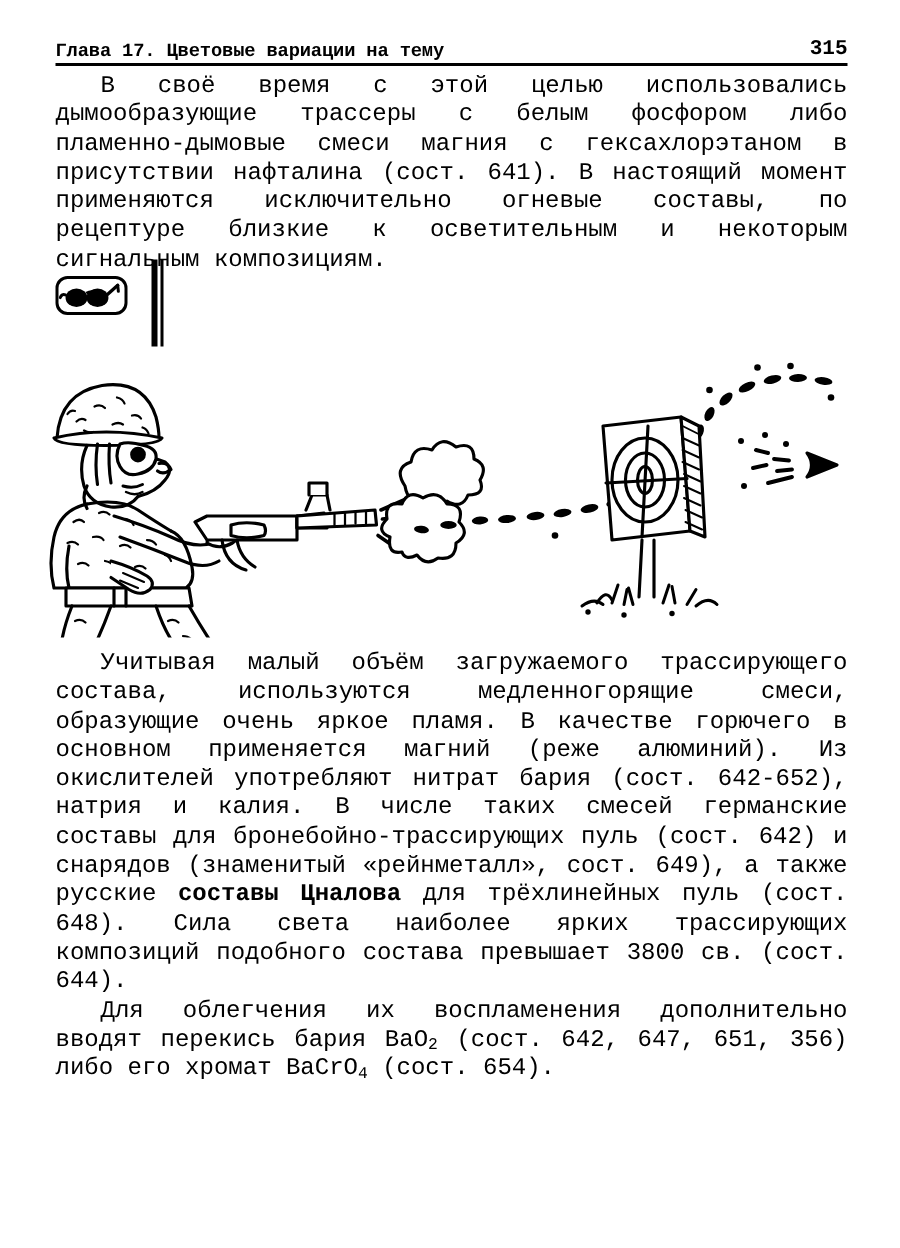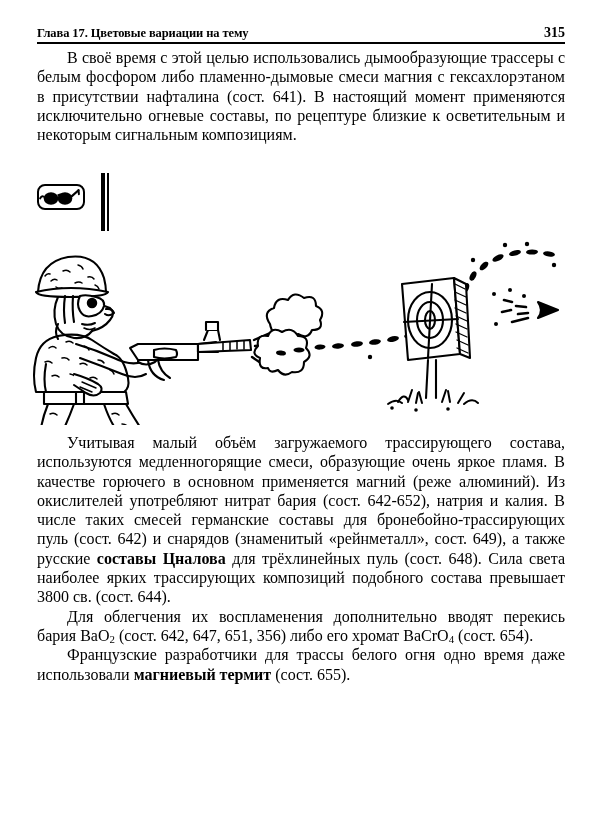--- a/index.html
+++ b/index.html
@@ -13,20 +13,21 @@
     position: relative;
     font-family: "Liberation Serif", "DejaVu Serif", serif;
     color: #000000;
     overflow: hidden;
   }
   .page {
     position: absolute;
     left: 0; top: 0;
     width: 600px;
     height: 832px;
+    font-family: Liberation Mono, monospace;
   }
 
   
   .runhead {
     position: absolute;
     left: 37px;
     top: 22px;
     width: 528px;
     height: 22px;
   }
@@ -365,17 +366,16 @@
         </g>
       </g>
     </svg>
   </div>
 
   <div class="lower">
     <p class="body"><span>Учитывая малый объём загружаемого трассирующего состава, используются медленногорящие смеси, образующие очень яркое пламя. В качестве горючего в основном применяется магний (реже алюминий). Из окислителей употребляют нитрат бария (сост. 642-652), натрия и калия. В числе таких смесей германские составы для бронебойно-трассирующих пуль (сост. 642) и снарядов (знаменитый «рейнметалл», сост. 649), а также русские </span><span class="b">составы Цналова</span><span> для трёхлинейных пуль (сост. 648). Сила света наиболее ярких трассирующих композиций подобного состава превышает 3800 св. (сост. 644).</span></p>
 
     <p class="body"><span>Для облегчения их воспламенения дополнительно вводят перекись бария BaO</span><sub>2</sub><span> (сост. 642, 647, 651, 356)  либо его хромат BaCrO</span><sub>4</sub><span> (сост. 654).</span></p>
 
-    <p class="body"><span>Французские разработчики для трассы белого огня одно время даже использовали </span><span class="b">магниевый термит</span><span> (сост. 655).</span></p>
 
   </div>
 
 </div>
 
 </body></html>

